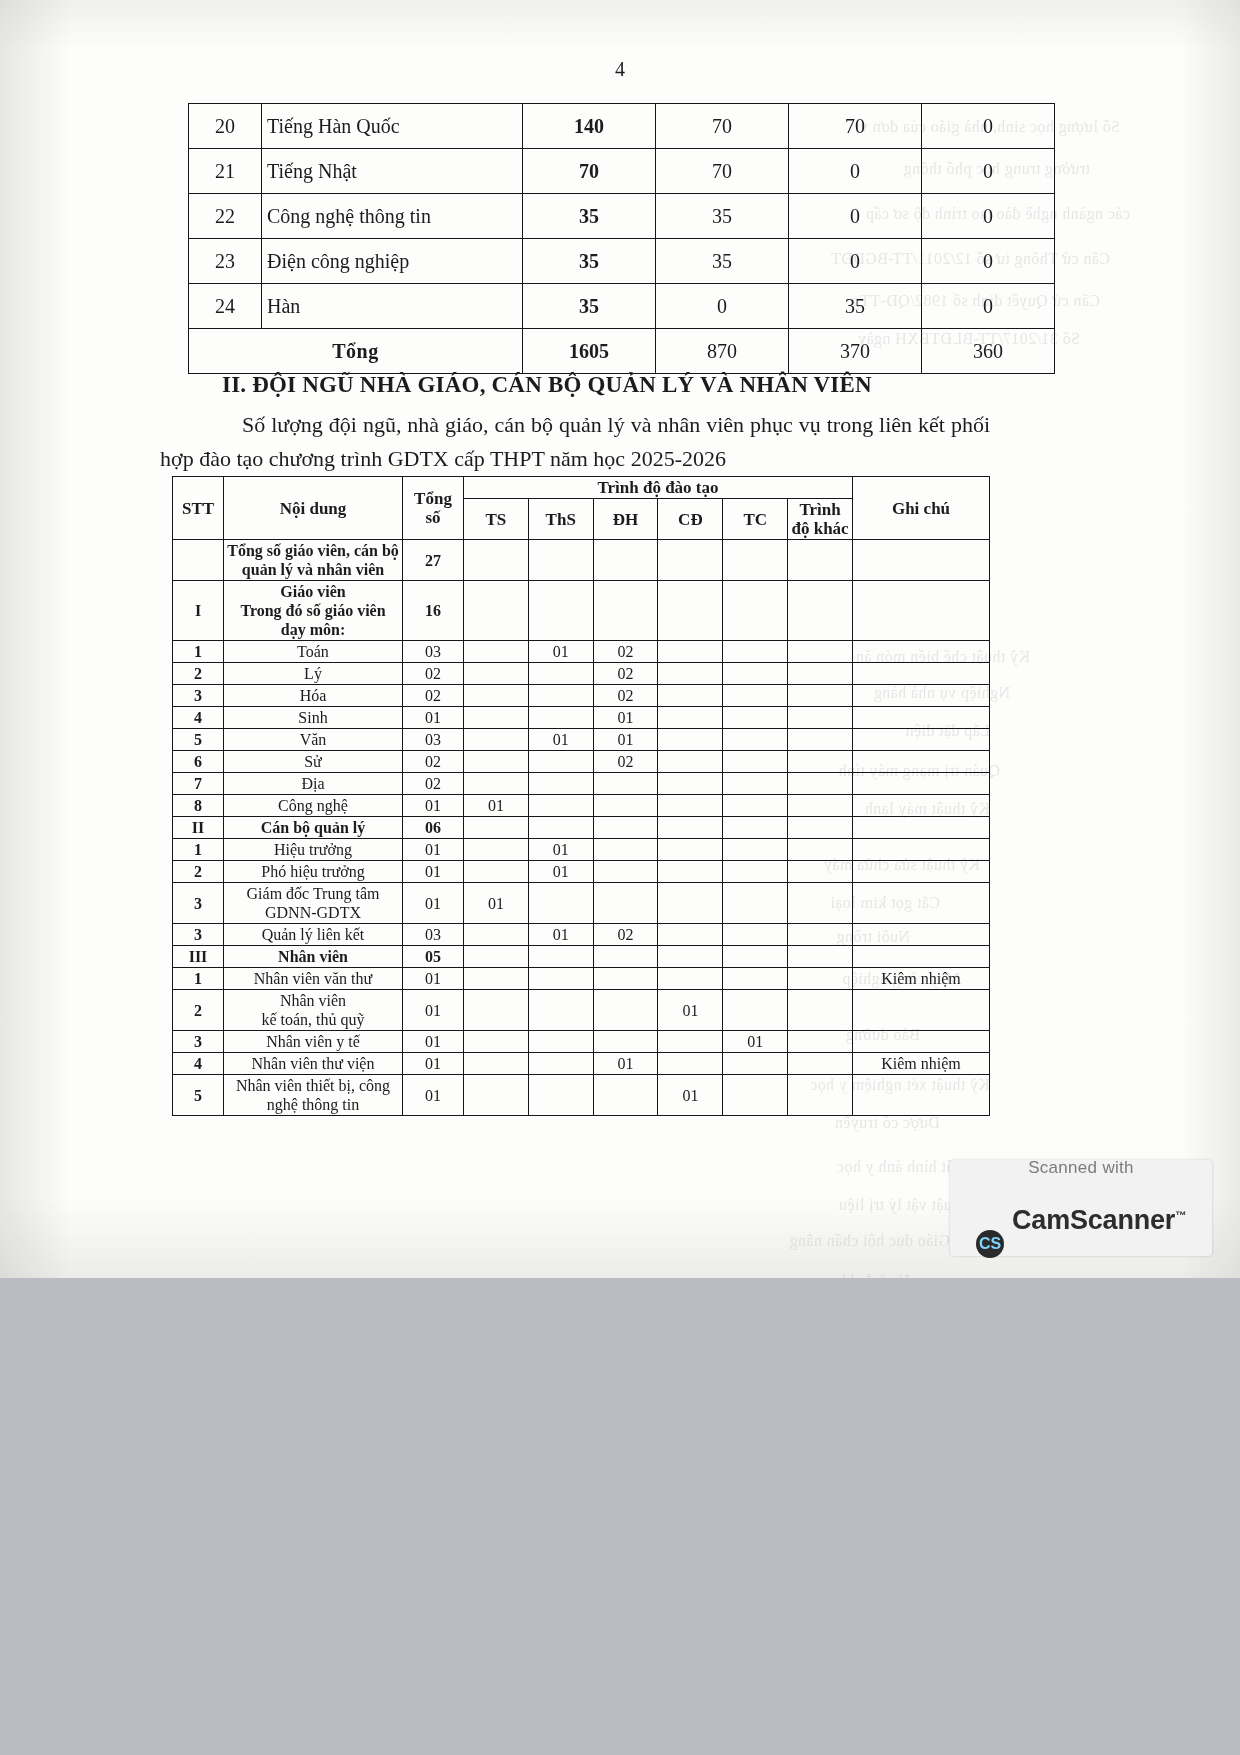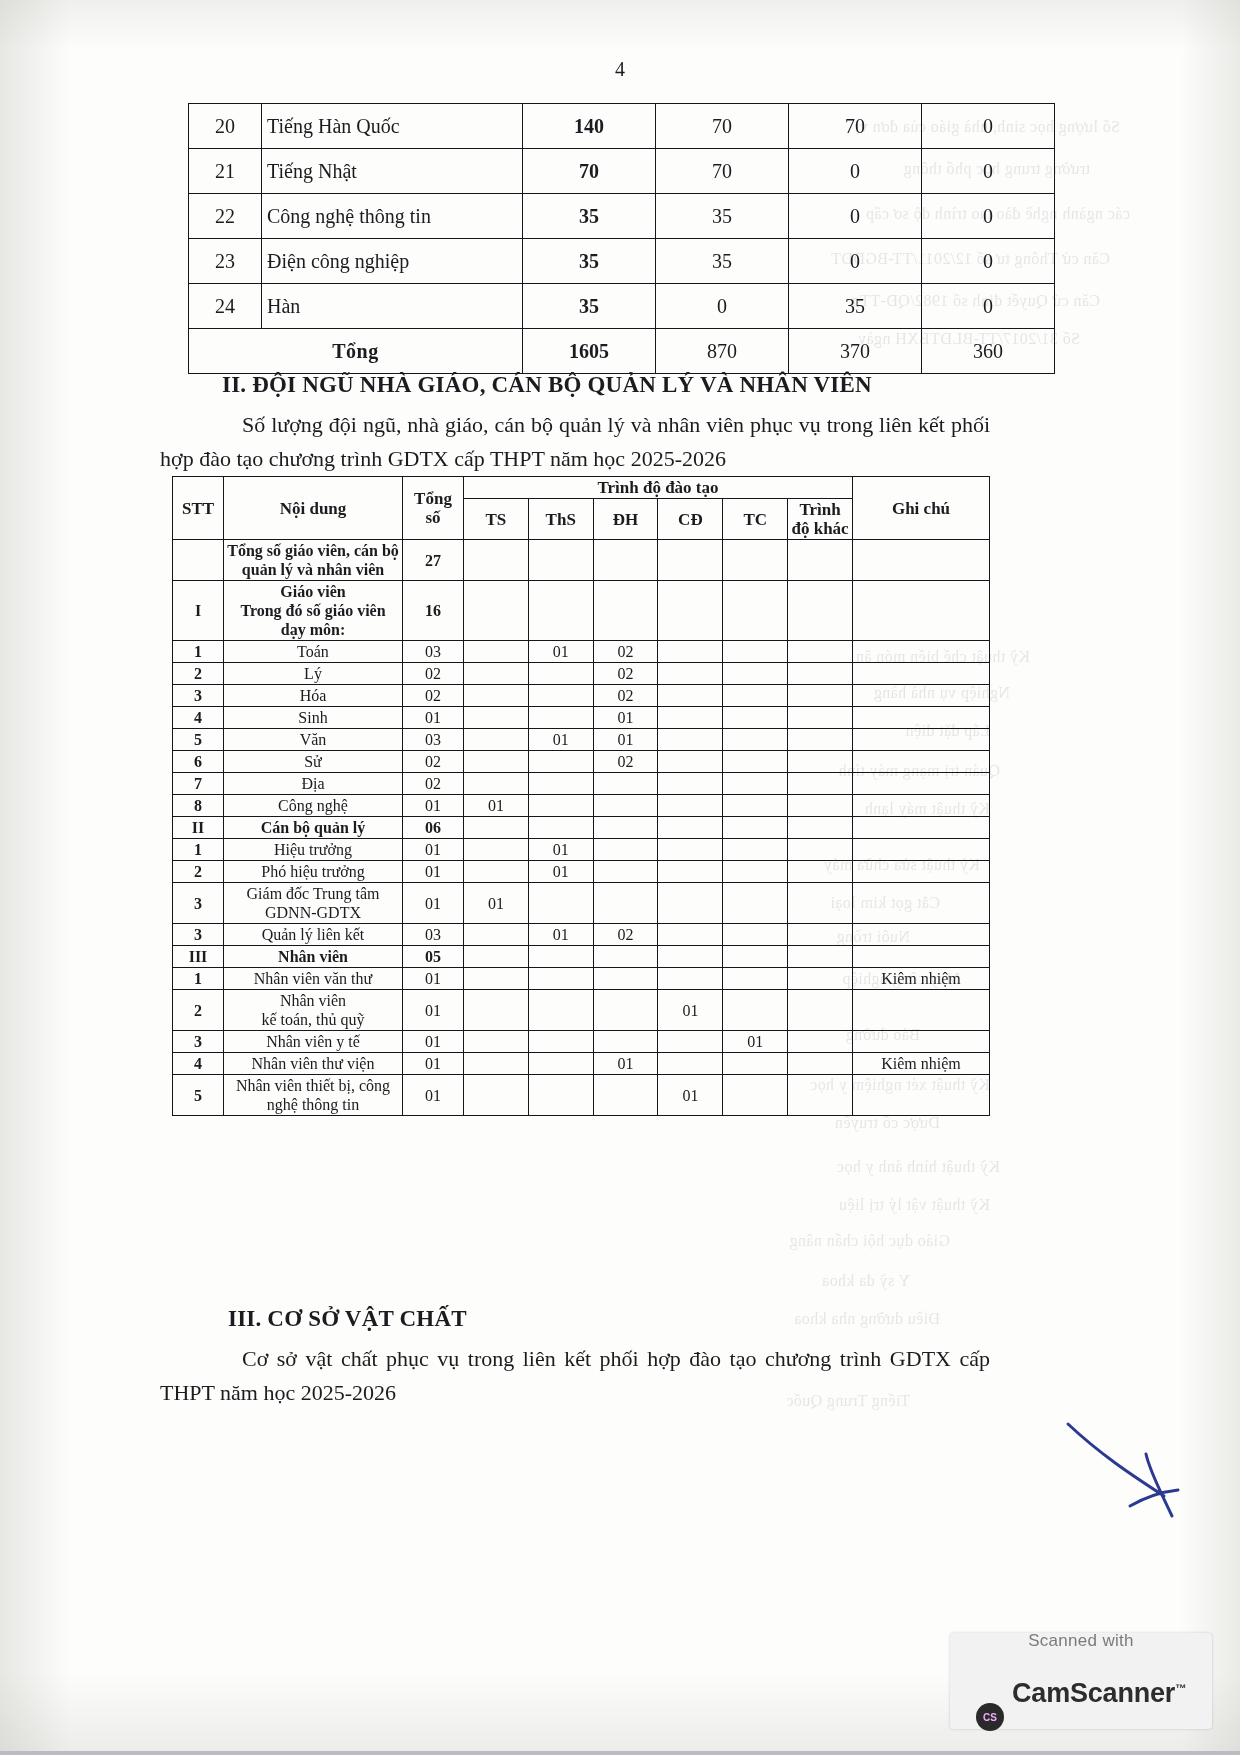--- a/index.html
+++ b/index.html
@@ -3,21 +3,21 @@
 <meta charset="utf-8">
 <style>
   html, body {
     margin: 0;
     padding: 0;
     background: #b9bdc2;
   }
   .page {
     position: relative;
     width: 1240px;
-    height: 1751px;
+    height: 1278px;
     margin: 0 auto;
     background: #fdfdfb;
     overflow: hidden;
     font-family: "Liberation Serif", "DejaVu Serif", serif;
     color: #1b1b20;
   }
   
   .scan-shade {
     position: absolute;
     inset: 0;
@@ -130,22 +130,22 @@
     display: flex;
     flex-direction: column;
     align-items: center;
     justify-content: center;
     font-family: "Liberation Sans", sans-serif;
   }
   .cs-top { font-size: 17px; color: #7b7b7b; letter-spacing: .3px; margin-bottom: 5px; }
   .cs-bottom { display: flex; align-items: center; gap: 8px; }
   .cs-logo {
     width: 28px; height: 28px; border-radius: 50%;
-    background: #2a2a2a; color: #f0abfc;
-    font-size: 10px; font-weight: bold;
+    background: #2a2a2a; color: #7dd3fc;
+    font-size: 16px; font-weight: bold;
     display: flex; align-items: center; justify-content: center;
     font-family: "Liberation Sans", sans-serif;
     margin-top: 47px;
   }
   .cs-name { font-size: 27px; font-weight: bold; color: #2d2d2d; letter-spacing: -0.2px; }
   .cs-tm { font-size: 11px; vertical-align: super; color: #2d2d2d; }
 
   .signature {
     position: absolute;
     left: 1060px;

